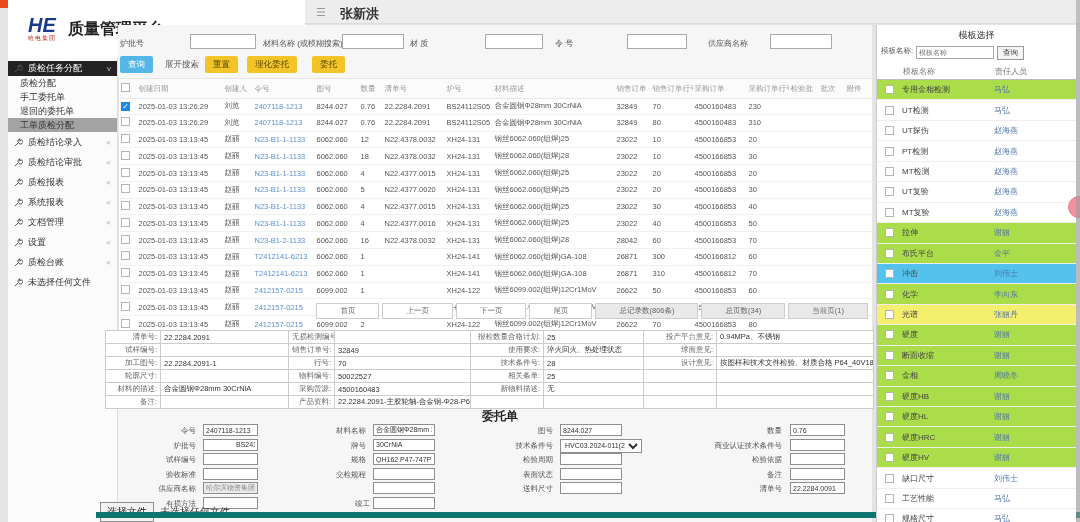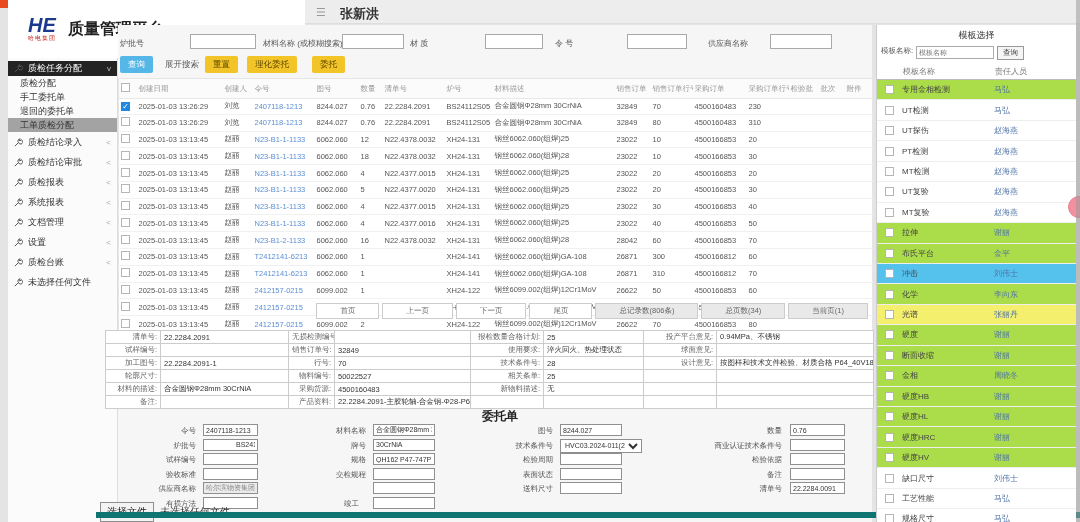--- a/index.html
+++ b/index.html
@@ -594,21 +594,21 @@
       <div class="ff-label" style="left: 240px; width: 126px; top: 426px;">材料名称</div>
       <input class="ff-input" value="合金圆钢Φ28mm 30CrA" style="left: 373px; width: 62px; top: 424px;">
       <div class="ff-label" style="left: 240px; width: 126px; top: 440.5px;">牌号</div>
       <input class="ff-input" value="30CrNiA" style="left: 373px; width: 62px; top: 438.5px;">
       <div class="ff-label" style="left: 240px; width: 126px; top: 455px;">规格</div>
       <input class="ff-input" value="QH162 P47-747P P64-1" style="left: 373px; width: 62px; top: 453px;">
       <div class="ff-label" style="left: 240px; width: 126px; top: 469.5px;">交检规程</div>
       <input class="ff-input" style="left: 373px; width: 62px; top: 467.5px;">
       <div class="ff-label" style="left: 240px; width: 126px; top: 484px; margin-top: 40px;">申请单位</div>
       <input class="ff-input" style="left: 373px; width: 62px; top: 482px;">
-      <div class="ff-label" style="left: 233px; width: 126px; top: 498.5px; font-family: Liberation Mono, monospace;">竣工</div>
+      <div class="ff-label" style="left: 244px; width: 126px; top: 498.5px; font-family: Liberation Mono, monospace;">竣工</div>
       <input class="ff-input" style="left: 373px; width: 62px; top: 496.5px;">
       <div class="ff-label" style="left: 420px; width: 133px; top: 426px;">图号</div>
       <input class="ff-input" value="8244.027" style="left: 560px; width: 62px; top: 424px;">
       <div class="ff-label" style="left: 420px; width: 133px; top: 440.5px;">技术条件号</div>
       <select class="ff-select" style="left: 560px; width: 82px; top: 438.5px;"><option>HVC03.2024-011(2)</option></select>
       <div class="ff-label" style="left: 420px; width: 133px; top: 455px;">检验周期</div>
       <input class="ff-input" style="left: 560px; width: 62px; top: 453px;">
       <div class="ff-label" style="left: 420px; width: 133px; top: 469.5px;">表面状态</div>
       <input class="ff-input" style="left: 560px; width: 62px; top: 467.5px;">
       <div class="ff-label" style="left: 420px; width: 133px; top: 484px;">送料尺寸</div>

